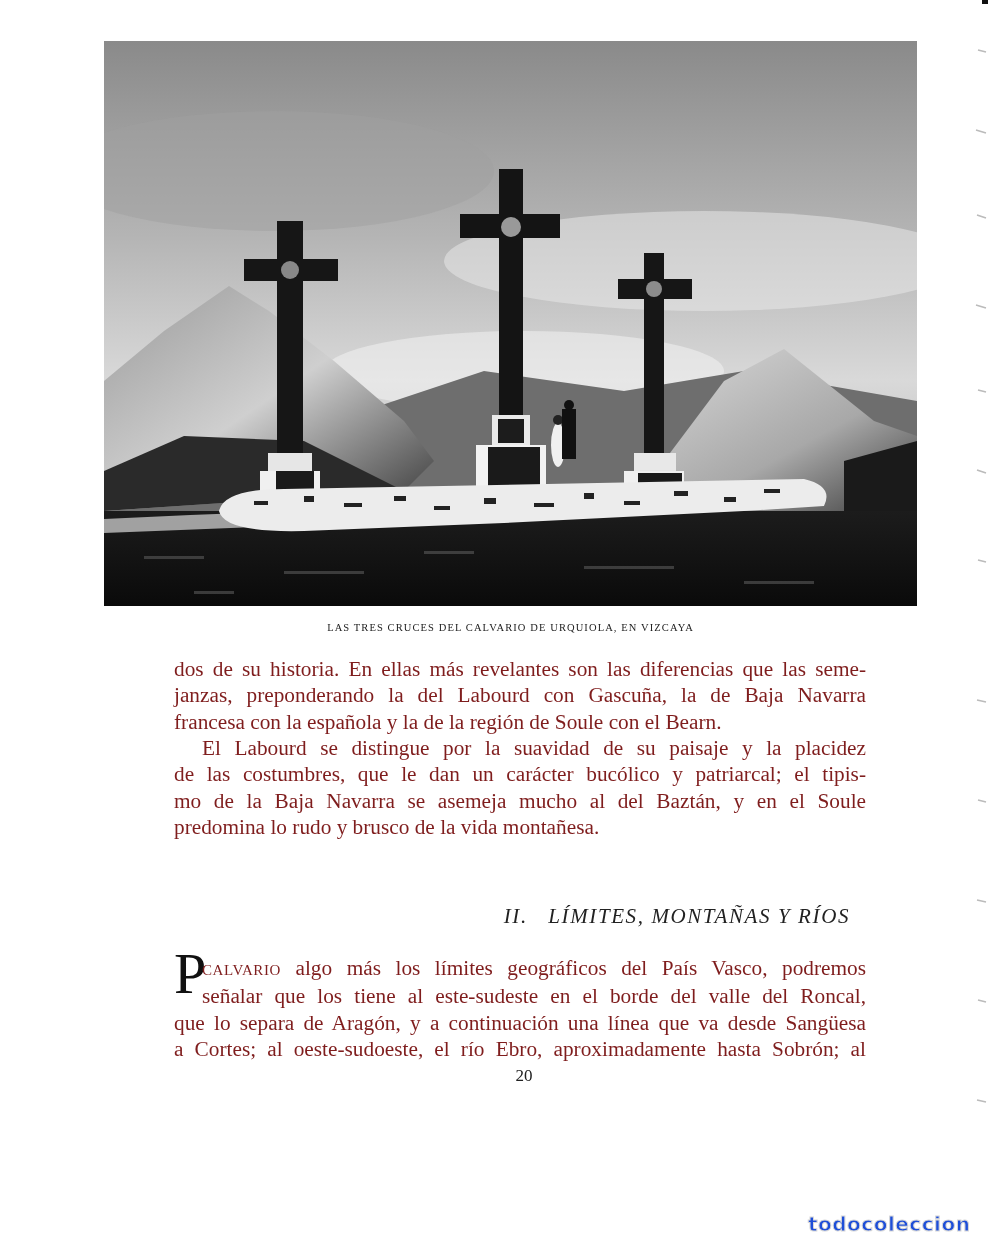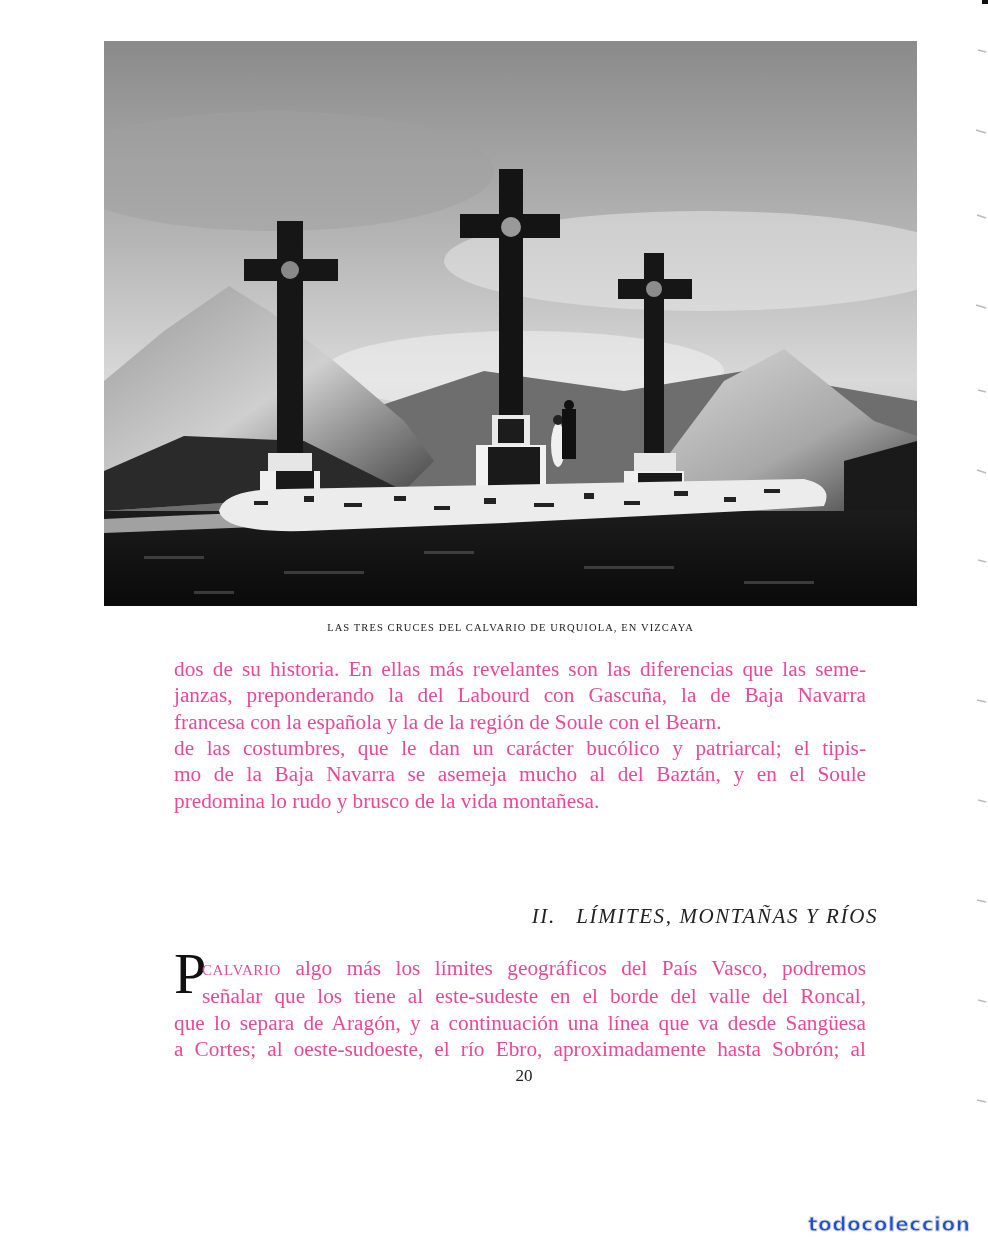--- a/index.html
+++ b/index.html
@@ -13,28 +13,28 @@
     overflow: hidden; background: #777;
   }
   .photo svg { display: block; width: 100%; height: 100%; }
   .caption {
     position: absolute; left: 104px; top: 622px; width: 813px;
     text-align: center; font-size: 10.5px; letter-spacing: 1.1px;
     color: #222;
   }
   .para {
     position: absolute; left: 174px; width: 692px;
-    font-size: 21.3px; line-height: 26.3px; color: #ec4899;
+    font-size: 21.3px; line-height: 26.3px; color: #7f1d1d;
     text-align: justify;
   }
   .line { display: block; white-space: nowrap; text-align-last: justify; text-align: justify; }
   .line.last { text-align-last: left; }
   .line.indent { padding-left: 28px; }
   .heading {
-    position: absolute; left: 494px; top: 904px; width: 384px;
+    position: absolute; left: 466px; top: 904px; width: 384px;
     text-align: right; font-style: italic; font-size: 21px; letter-spacing: 1.6px;
     color: #222;
   }
   .dropcap {
     position: absolute; left: 174px; top: 948px;
     font-size: 58px; line-height: 52px; color: #111;
   }
   .smallcaps { font-size: 15px; letter-spacing: 0.6px; }
   .pagenum {
     position: absolute; left: 494px; top: 1066px; width: 60px; text-align: center;
@@ -145,20 +145,21 @@
 
 <div class="caption">LAS TRES CRUCES DEL CALVARIO DE URQUIOLA, EN VIZCAYA</div>
 
 <div class="para" style="top:656px;">
   <span class="line">dos de su historia. En ellas más revelantes son las diferencias que las seme-</span>
   <span class="line">janzas, preponderando la del Labourd con Gascuña, la de Baja Navarra</span>
   <span class="line last">francesa con la española y la de la región de Soule con el Bearn.</span>
 </div>
 
 <div class="para" style="top:735px;">
+  <span class="line indent">El Labourd se distingue por la suavidad de su paisaje y la placidez</span>
   <span class="line">de las costumbres, que le dan un carácter bucólico y patriarcal; el tipis-</span>
   <span class="line">mo de la Baja Navarra se asemeja mucho al del Baztán, y en el Soule</span>
   <span class="line last">predomina lo rudo y brusco de la vida montañesa.</span>
 </div>
 
 <div class="heading" style="white-space:pre;">II.   LÍMITES, MONTAÑAS Y RÍOS</div>
 
 <div class="dropcap">P</div>
 <div class="para" style="top:955px;">
   <span class="line" style="padding-left:28px;"><span class="smallcaps">CALVARIO</span><span> algo más los límites geográficos del País Vasco, podremos</span></span>

